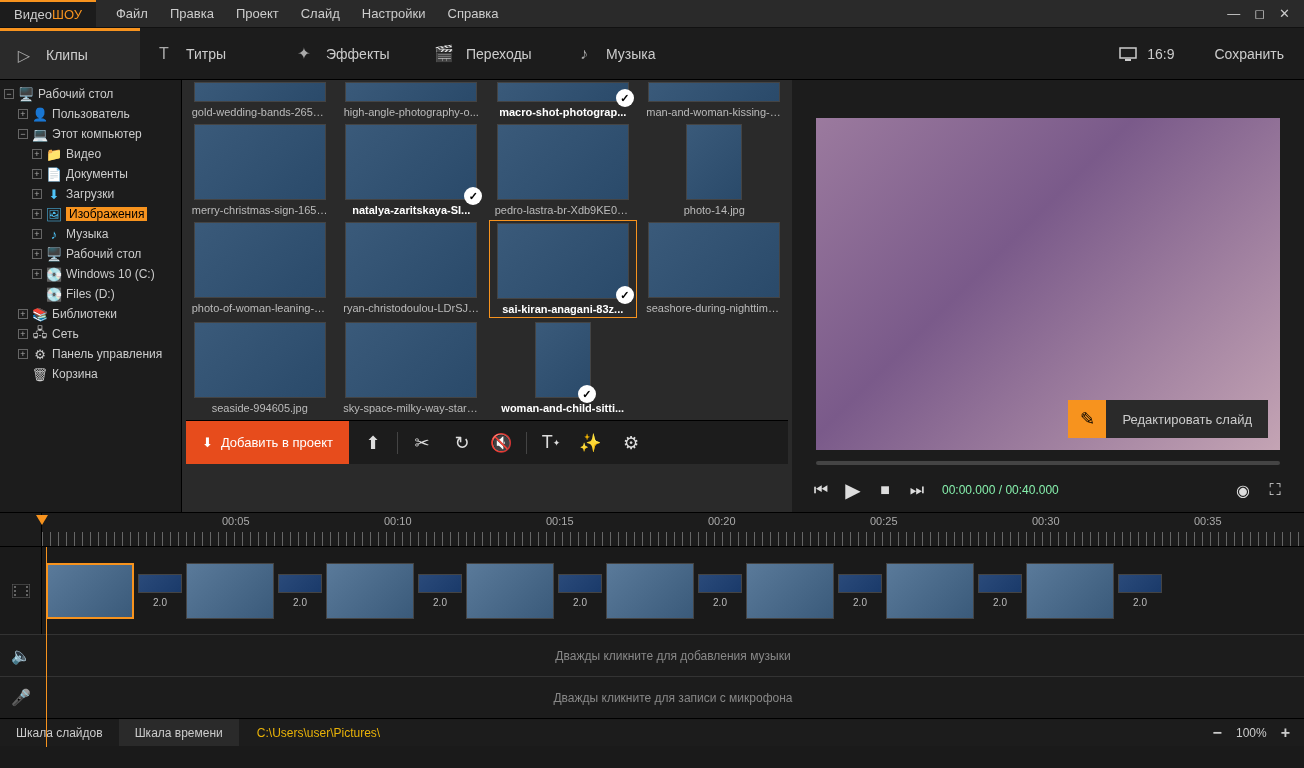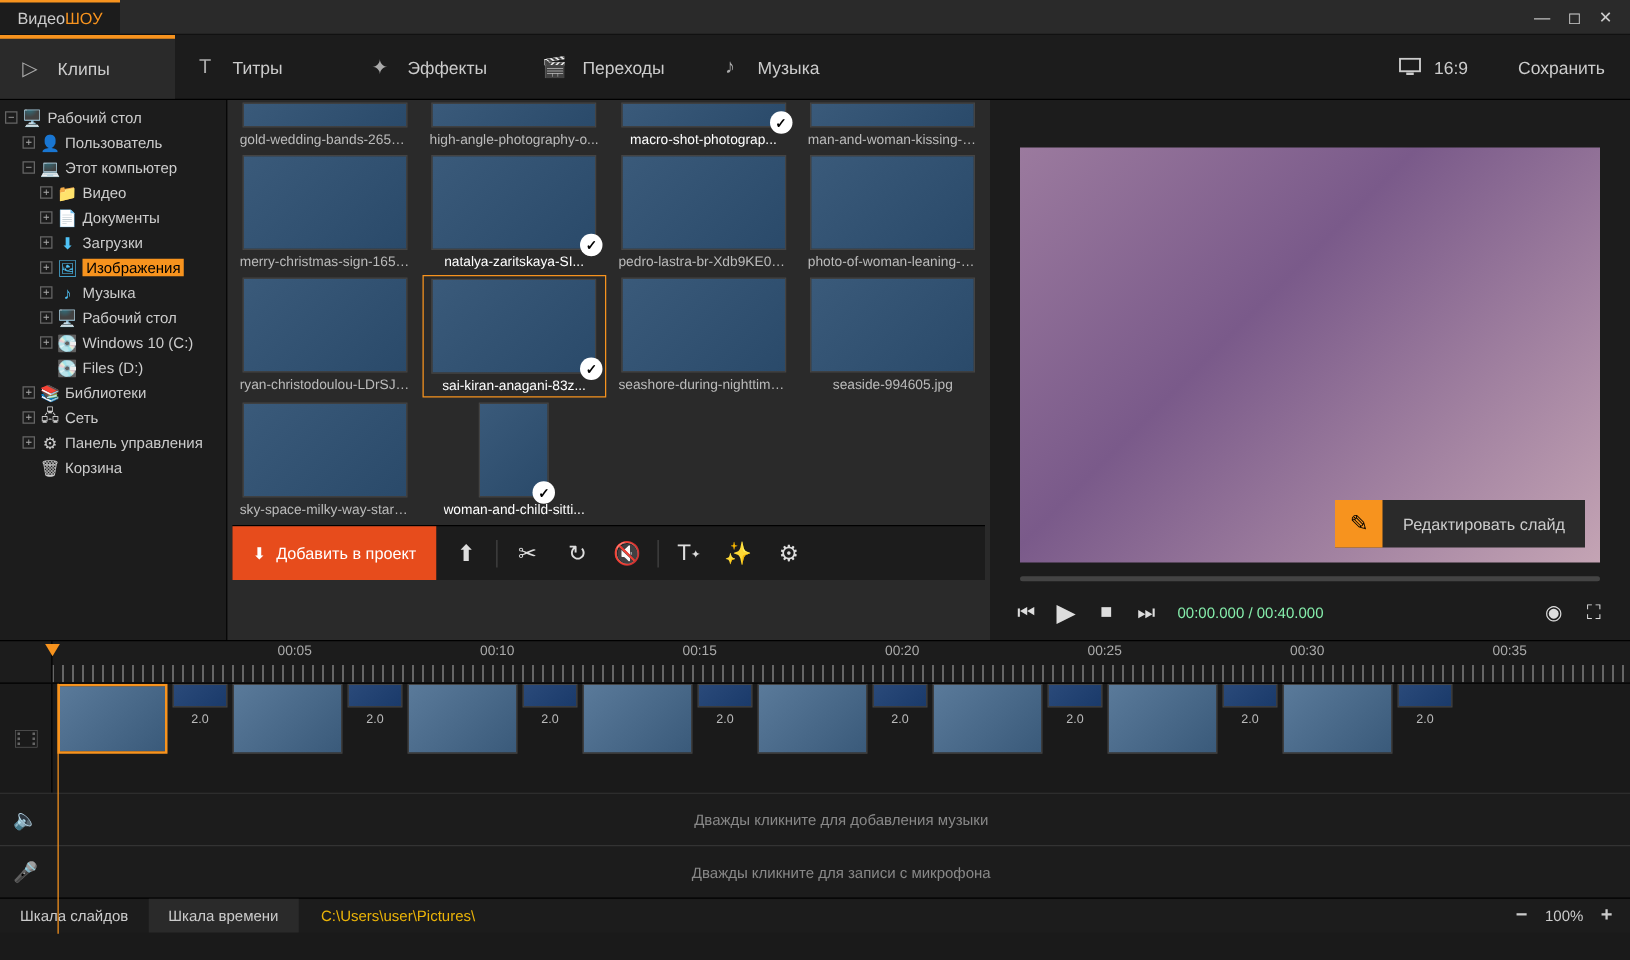--- a/index.html
+++ b/index.html
@@ -14,21 +14,21 @@
 .menu-items div { padding:6px 10px; cursor:pointer; font-size:13px; }
 .window-controls { margin-left:auto; display:flex; gap:14px; padding-right:14px; font-size:13px; }
 .window-controls span { cursor:pointer; }
 
 
 .tool-tabs { height:52px; background:#1c1c1c; display:flex; border-bottom:1px solid #000; }
 .tool-tab { width:140px; display:flex; align-items:center; padding-left:14px; gap:12px; cursor:pointer; font-size:14px; }
 .tool-tab.active { background:#2a2a2a; border-top:3px solid #f7931e; }
 .tool-tab-icon { width:20px; height:20px; display:flex; align-items:center; justify-content:center; font-size:16px; color:#aaa; }
 .right-tools { margin-left:auto; display:flex; align-items:center; }
-.aspect { display:flex; gap:10px; padding:0 20px; font-size:14px; }
+.aspect { display:flex; align-items:center; gap:10px; padding:0 20px; font-size:14px; }
 .save-btn { padding:0 20px; height:100%; display:flex; align-items:center; font-size:14px; cursor:pointer; }
 .create-btn { background:#f7931e; color:#fff; padding:0 20px; height:100%; display:flex; align-items:center; gap:8px; font-size:14px; font-weight:bold; cursor:pointer; position:relative; }
 .create-btn::before { content:''; position:absolute; left:-18px; top:0; border-top:52px solid transparent; border-right:18px solid #f7931e; }
 
 
 .main { height:432px; display:flex; background:#1a1a1a; }
 
 
 .file-tree { width:182px; background:#1c1c1c; border-right:1px solid #000; overflow:hidden; padding-top:4px; }
 .tree-item { display:flex; align-items:center; height:20px; padding-left:4px; gap:4px; cursor:pointer; font-size:12px; white-space:nowrap; }
@@ -42,21 +42,21 @@
 
 .thumb-panel { flex:1; background:#2a2a2a; overflow-y:auto; padding:0 4px 4px 4px; position:relative; }
 .thumb-grid { display:grid; grid-template-columns:repeat(4,1fr); gap:2px 4px; }
 .thumb-cell { display:flex; flex-direction:column; align-items:center; padding:2px; cursor:pointer; }
 .thumb-cell.selected { border:1px solid #f7931e; }
 .thumb-img { width:132px; height:76px; background:linear-gradient(135deg,#3a5a7a,#2a4a6a); position:relative; border:1px solid #444; }
 .thumb-img.partial { height:20px; }
 .thumb-img.portrait { width:56px; }
 .check-badge { position:absolute; bottom:-6px; right:-6px; width:18px; height:18px; border-radius:50%; background:#fff; color:#000; display:flex; align-items:center; justify-content:center; font-size:11px; font-weight:bold; }
 .thumb-label { font-size:11px; color:#bbb; margin-top:4px; max-width:136px; overflow:hidden; text-overflow:ellipsis; white-space:nowrap; text-align:center; }
-.thumb-label.bold { font-weight:normal; color:#fff; }
+.thumb-label.bold { font-weight:bold; color:#fff; }
 
 
 .thumb-bottombar { position:sticky; bottom:0; left:0; right:0; height:44px; background:#1c1c1c; display:flex; align-items:center; gap:8px; border-top:1px solid #000; margin-top:4px; }
 .add-project-btn { background:#e74c1c; color:#fff; height:100%; padding:0 16px; display:flex; align-items:center; gap:8px; font-size:13px; cursor:pointer; }
 .tb-icon { width:32px; height:32px; display:flex; align-items:center; justify-content:center; font-size:18px; color:#ddd; cursor:pointer; }
 .tb-sep { width:1px; height:22px; background:#444; }
 
 
 .preview-panel { width:512px; background:#1c1c1c; display:flex; flex-direction:column; }
 .preview-img { margin:38px 24px 8px 24px; flex:1; background:linear-gradient(135deg,#9b7a9e 0%,#7a5a8a 40%,#c4a4b4 100%); position:relative; }
@@ -77,21 +77,21 @@
 .ruler { flex:1; position:relative; overflow:hidden; }
 .ruler-label { position:absolute; top:2px; font-size:11px; color:#aaa;padding-left:40px; }
 .ruler-ticks { position:absolute; bottom:0; left:0; right:0; height:14px; background-image:
   repeating-linear-gradient(90deg,#666 0 1px,transparent 1px 8px);
 }
 .playhead-line { position:absolute; top:0; left:46px; width:1px; height:200px; background:#f7931e; z-index:5; }
 
 
 .timeline { height:88px; background:#1a1a1a; display:flex; border-top:1px solid #000; position:relative; }
 .timeline-left { width:42px; display:flex; align-items:center; justify-content:center; border-right:1px solid #000; }
-.timeline-track { flex:1; display:flex; align-items:flex-start; gap:4px; padding-left:4px; overflow:hidden; position:relative; }
+.timeline-track { flex:1; display:flex; align-items:center; gap:4px; padding-left:4px; overflow:hidden; position:relative; }
 .tl-clip { display:flex; flex-direction:column; align-items:center; }
 .tl-thumb { width:88px; height:56px; background:linear-gradient(135deg,#5a7a9a,#3a5a7a); border:1px solid #444; }
 .tl-clip.selected .tl-thumb { border:2px solid #f7931e; }
 .tl-trans { width:44px; height:34px; display:flex; flex-direction:column; align-items:center; gap:2px; }
 .tl-trans-icon { width:44px; height:30px; background:linear-gradient(135deg,#2a4a7a 0%,#1a3a6a 100%); border:1px solid #444; }
 .tl-dur { font-size:10px; color:#bbb; margin-top:2px; }
 
 
 .audio-row { height:42px; background:#1c1c1c; display:flex; border-top:1px solid #333; }
 .audio-left { width:42px; display:flex; align-items:center; justify-content:center; color:#777; font-size:16px; }
@@ -107,20 +107,28 @@
 
 
 svg { display:block; }
 </style>
 </head>
 <body>
 
 <div class="menubar">
   <div class="logo">
     <span class="logo-text"><span>Видео</span><span class="orange">ШОУ</span></span>
+  </div>
+  <div class="menu-items">
+    <div>Файл</div>
+    <div>Правка</div>
+    <div>Проект</div>
+    <div>Слайд</div>
+    <div>Настройки</div>
+    <div>Справка</div>
   </div>
   <div class="window-controls">
     <span>—</span>
     <span>◻</span>
     <span>✕</span>
   </div>
 </div>
 
 <div class="tool-tabs">
   <div class="tool-tab active">
@@ -263,20 +271,24 @@
         </div>
         <div class="thumb-cell">
           <div class="thumb-img">
             <div class="check-badge">✓</div>
           </div>
           <div class="thumb-label bold">natalya-zaritskaya-SI...</div>
         </div>
         <div class="thumb-cell">
           <div class="thumb-img"></div>
           <div class="thumb-label">pedro-lastra-br-Xdb9KE0Q...</div>
+        </div>
+        <div class="thumb-cell">
+          <div class="thumb-img portrait"></div>
+          <div class="thumb-label">photo-14.jpg</div>
         </div>
         <div class="thumb-cell">
           <div class="thumb-img"></div>
           <div class="thumb-label">photo-of-woman-leaning-o...</div>
         </div>
         <div class="thumb-cell">
           <div class="thumb-img"></div>
           <div class="thumb-label">ryan-christodoulou-LDrSJ3...</div>
         </div>
         <div class="thumb-cell selected">

